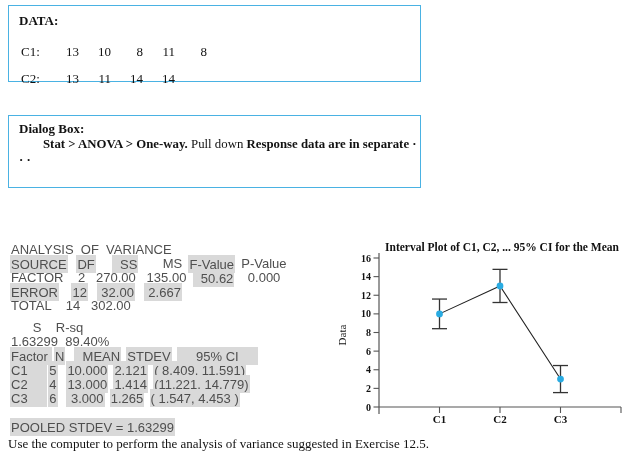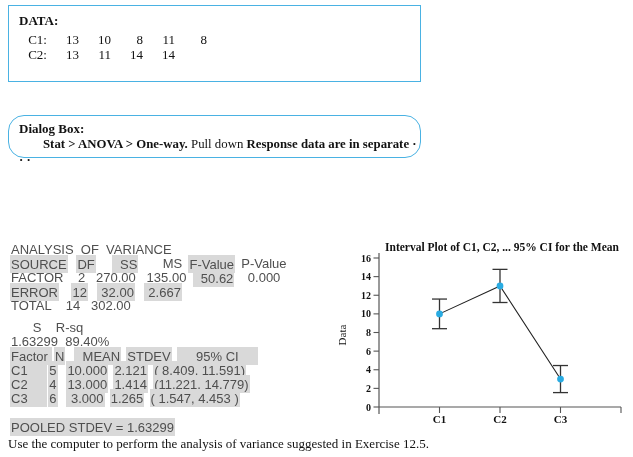--- a/index.html
+++ b/index.html
@@ -4,26 +4,26 @@
 <style>
   :root{
     --accent:#29abe2; --border-blue:#4ab2e3; --hl:#d9d9d9;
     --mono-text:#4f4f4f; --body-text:#121212;
   }
   html,body{margin:0;padding:0;background:#fff;}
   .page{position:relative;width:633px;height:457px;background:#fff;overflow:hidden;
         font-family:"Liberation Serif",serif;color:var(--body-text);}
   .box{position:absolute;border:1.5px solid var(--border-blue);background:#fff;box-sizing:border-box;}
   .data-box{left:8px;top:5px;width:413px;height:77px;}
-  .dialog-box{left:8px;top:115px;width:413px;height:43px;border-radius:16px;}
+  .dialog-box{left:8px;top:115px;width:413px;height:73px;}
   .box-title{font-weight:bold;font-size:13px;margin:7px 0 3px 10px;}
   .dialog-box .box-title{margin:5px 0 0 10px;}
   .drow{margin-left:12px;line-height:15px;font-size:13px;}
-  .dlabel{display:inline-block;width:26px;text-align:right;}
-  .dval{display:inline-block;width:32px;text-align:right;}
+  .dlabel{display:inline-block;width:26px;}
+  .dval{display:inline-block;width:32px;text-align:right;margin-top:12px;}
   .dline{margin-left:10px;font-size:12.8px;line-height:15.5px;}
   .section-heading{position:absolute;left:8px;top:195px;margin:0;
         font-family:"Liberation Sans",sans-serif;font-size:18px;font-weight:400;
         color:var(--accent);letter-spacing:0.2px;}
   .mono{position:absolute;font-family:Liberation Sans, sans-serif;font-size:13px;
         line-height:14px;color:var(--mono-text);white-space:pre;}
   .mono-anova{left:11px;top:243px;}
   .mono-srsq{left:11px;top:321px;}
   .mono-factors{left:11px;top:349px;}
   .mono-pooled{left:11px;top:420px;}

